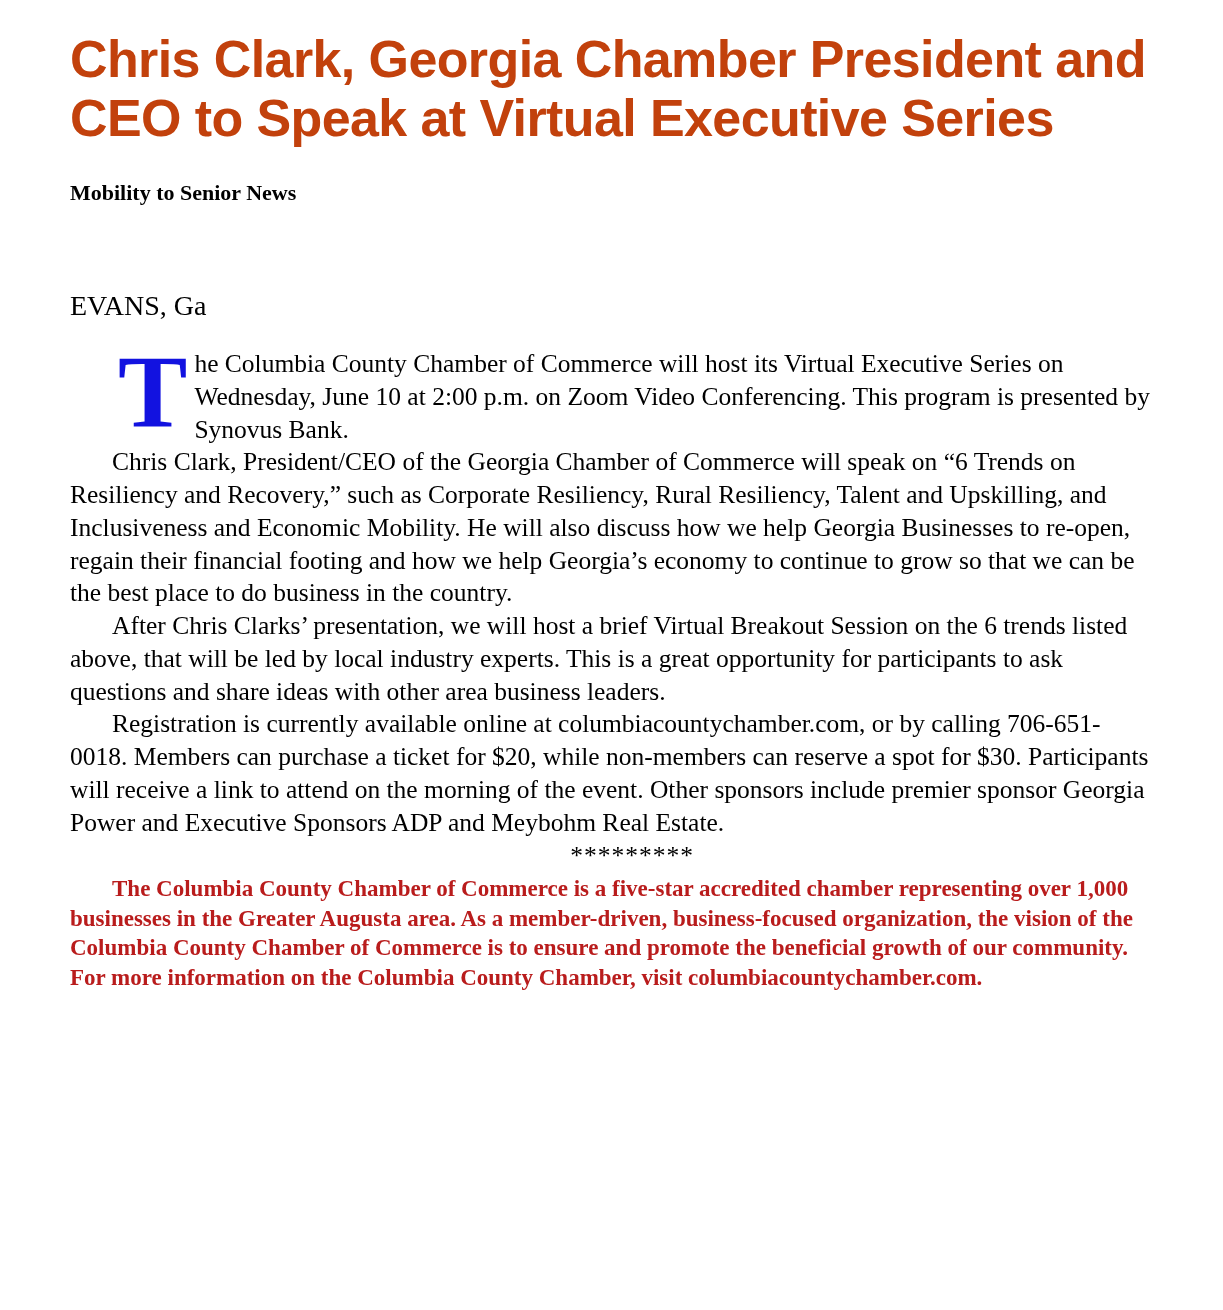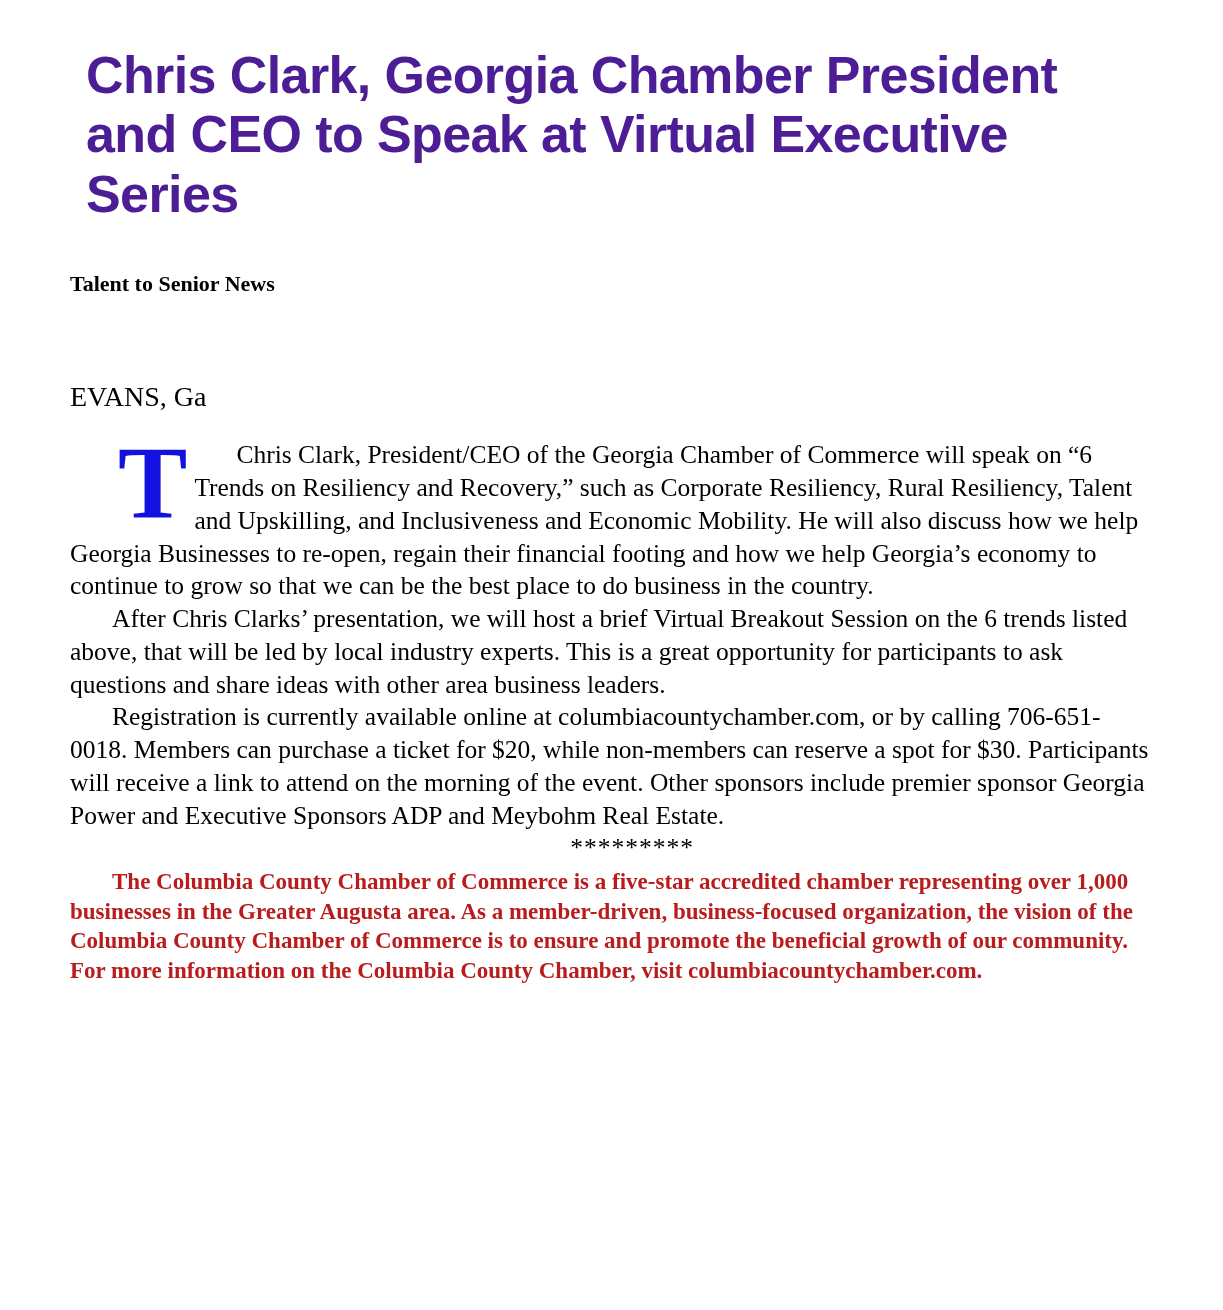--- a/index.html
+++ b/index.html
@@ -22,28 +22,28 @@
 
   .content {
     position: absolute;
     left: 70px;
     top: 0;
     width: 1082px;
   }
 
   
   .headline {
-    margin: 16px;
+    margin: 0;
     padding-top: 30px;
     font-family: "Liberation Sans", "DejaVu Sans", sans-serif;
     font-weight: bold;
     font-size: 52px;
     line-height: 1.14;
     letter-spacing: -0.6px;
-    color: #4c1d95;
+    color: #c2410c;
     max-width: 1085px;
   }
 
   
   .special-line {
     margin: 0;
     padding-top: 30px;
     font-size: 22px;
     font-weight: bold;
     line-height: 1.25;
@@ -119,32 +119,32 @@
 </style>
 </head>
 <body>
 
 <div class="page">
   <div class="content">
 
     <h1 class="headline">Chris Clark, Georgia Chamber President and CEO to Speak at Virtual Executive Series</h1>
 
     <p class="special-line">
-      <span>Talent to </span><span class="pub">Senior News</span>
+      <span>Mobility to </span><span class="pub">Senior News</span>
     </p>
 
     <p class="submitted">
       <br>
     </p>
 
     <p class="dateline">EVANS, Ga</p>
 
     <div class="body-block">
 
-      <p class="lead"><span class="dropcap">T</span></p>
+      <p class="lead"><span class="dropcap">T</span><span>he Columbia County Chamber of Commerce will host its Virtual Executive Series on Wednesday, June 10 at 2:00 p.m. on Zoom Video Conferencing. This program is presented by Synovus Bank.</span></p>
 
       <p>Chris Clark, President/CEO of the Georgia Chamber of Commerce will speak on “6 Trends on Resiliency and Recovery,” such as Corporate Resiliency, Rural Resiliency, Talent and Upskilling, and Inclusiveness and Economic Mobility. He will also discuss how we help Georgia Businesses to re-open, regain their financial footing and how we help Georgia’s economy to continue to grow so that we can be the best place to do business in the country.</p>
 
       <p>After Chris Clarks’ presentation, we will host a brief Virtual Breakout Session on the 6 trends listed above, that will be led by local industry experts. This is a great opportunity for participants to ask questions and share ideas with other area business leaders.</p>
 
       <p>Registration is currently available online at columbiacountychamber.com, or by calling 706-651-0018. Members can purchase a ticket for $20, while non-members can reserve a spot for $30. Participants will receive a link to attend on the morning of the event. Other sponsors include premier sponsor Georgia Power and Executive Sponsors ADP and Meybohm Real Estate.</p>
 
 
       <p class="stars">*********</p>
 

